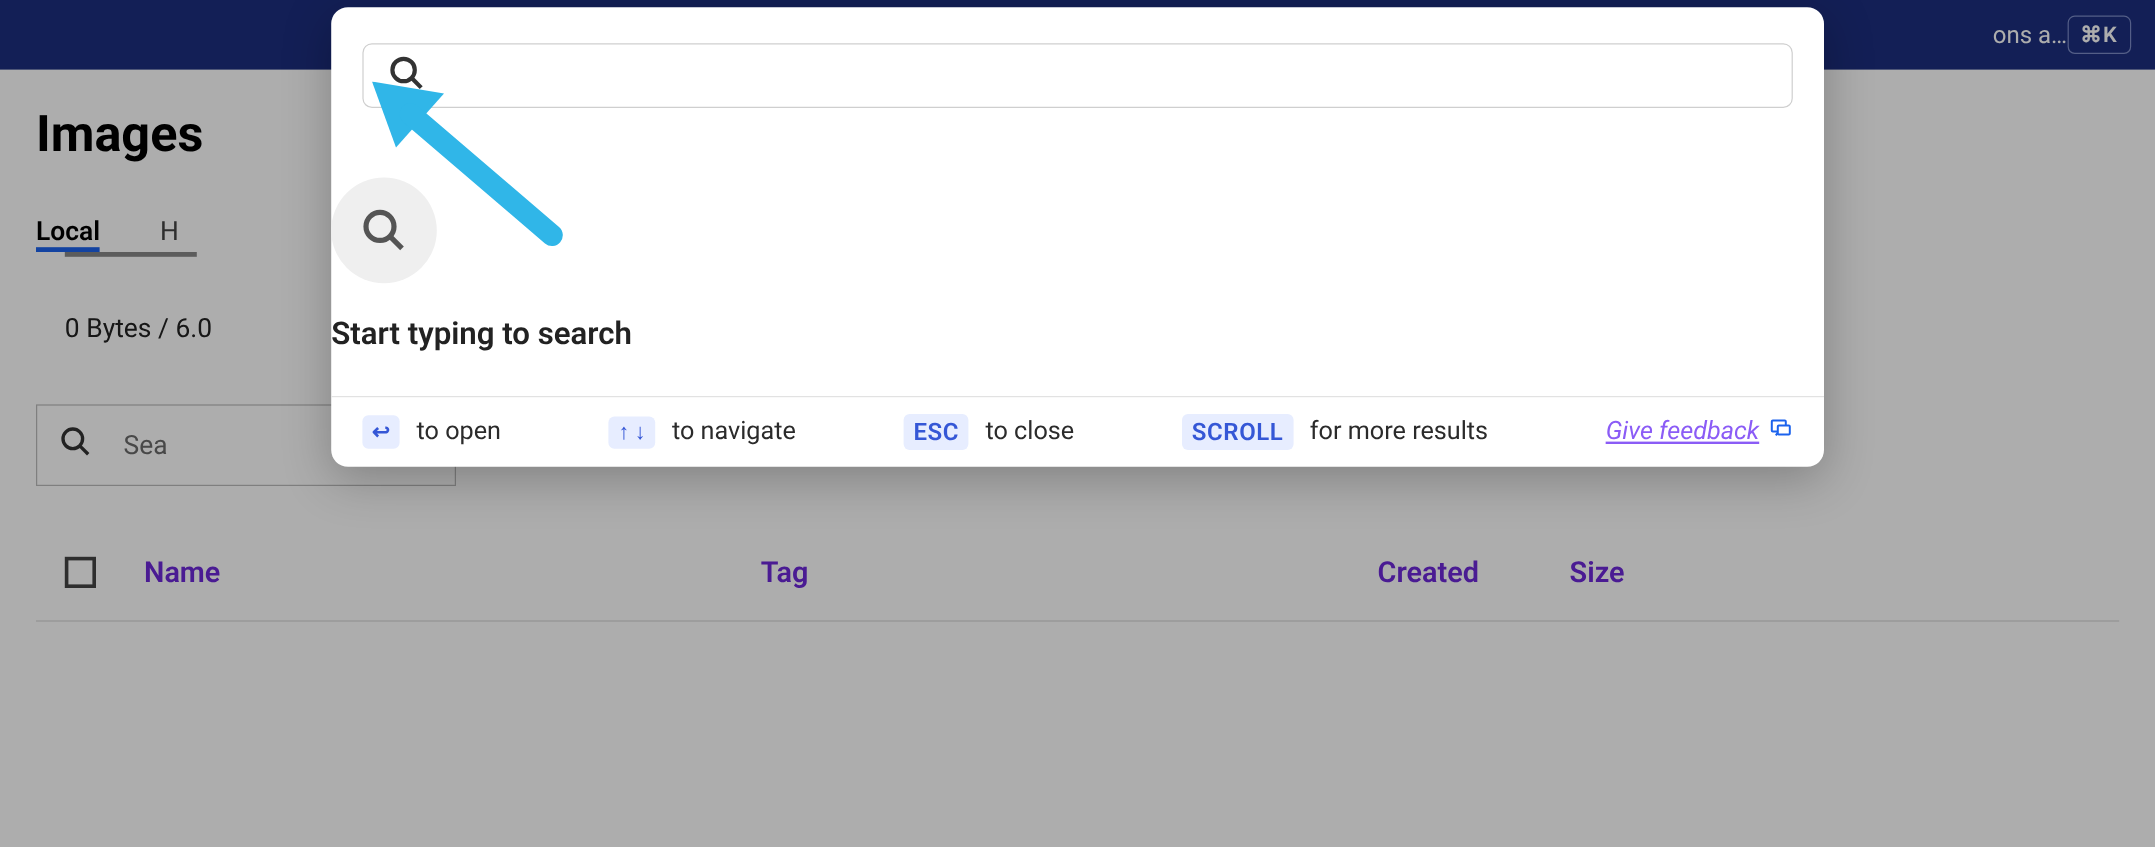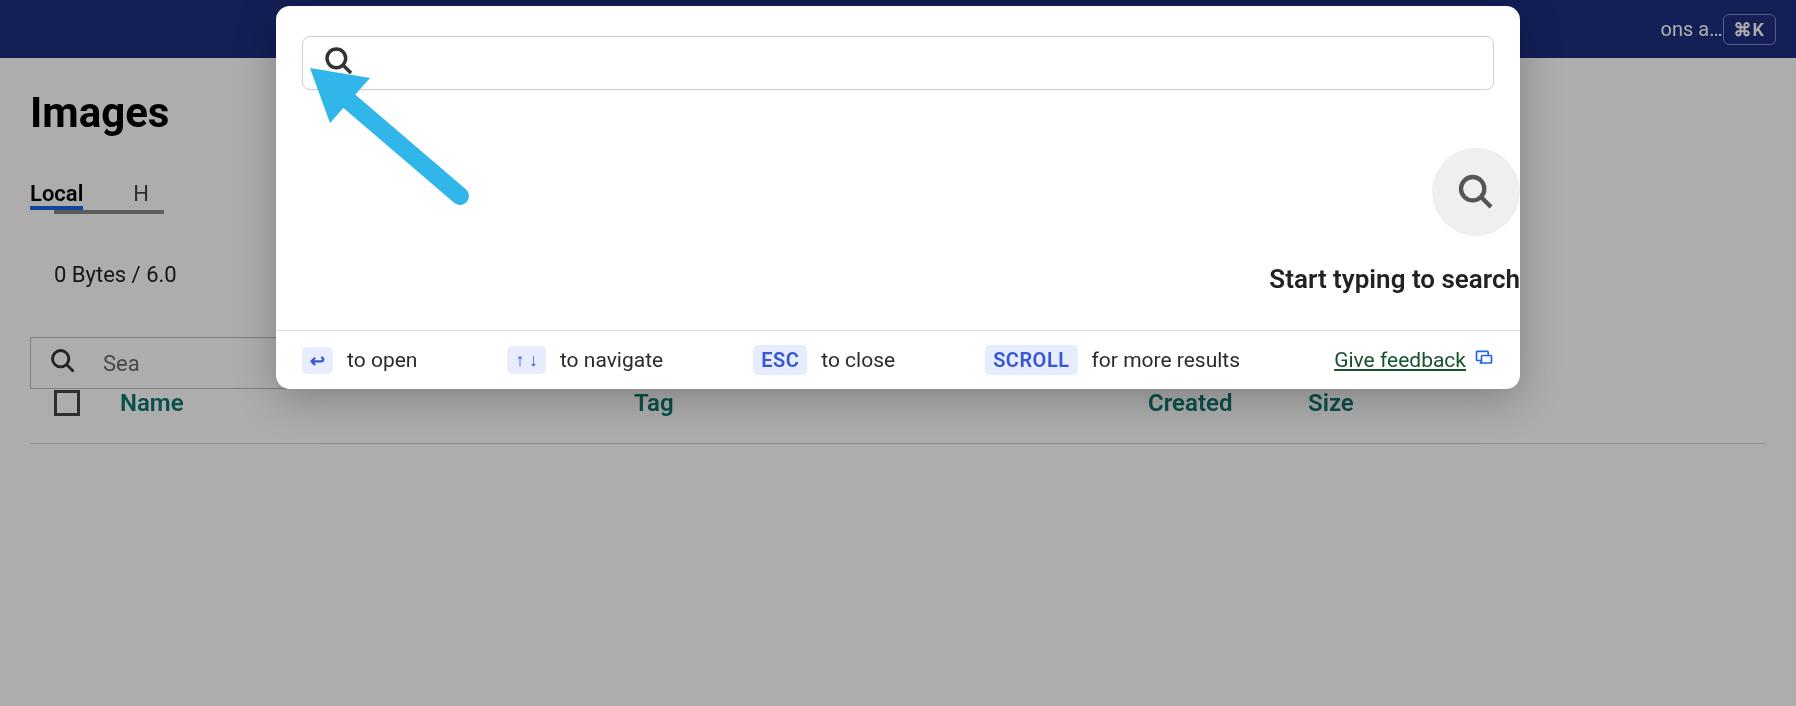--- a/index.html
+++ b/index.html
@@ -93,36 +93,37 @@
       background: #888;
       margin-left: 24px;
       margin-bottom: 12px;
     }
 
     .bg-search {
       margin-top: 50px;
       display: flex;
       align-items: center;
       border: 1px solid #bbb;
-      height: 52px;
+      height: 68px;
       width: 350px;
       padding: 0 18px;
       gap: 26px;
       font-size: 22px;
       color: #6b6b6b;
     }
 
     .bg-search svg { flex: none; }
 
     .bg-table-header {
+      margin-top: 58px;
       display: flex;
       align-items: center;
       font-size: 24px;
       font-weight: 600;
-      color: #0f766e;
+      color: #6d28d9;
       padding-left: 24px;
     }
 
     .bg-table-header .col-check { width: 66px; display:flex; align-items:center; }
     .bg-table-header .col-name { width: 514px; }
     .bg-table-header .col-tag { width: 514px; }
     .bg-table-header .col-status { width: 208px; }
     .bg-table-header .col-created { width: 160px; }
     .bg-table-header .col-size { flex:1; text-align:left; }
 
@@ -181,21 +182,21 @@
     .modal-search input::placeholder { color: #8d8d8d; }
 
     .modal-search .search-glass {
       color: #444;
     }
 
     .modal-body {
       padding: 50px 0 36px 0;
       display: flex;
       flex-direction: column;
-      align-items: flex-end;
+      align-items: flex-start;
       gap: 28px;
       position: relative;
     }
 
     .empty-circle {
       width: 88px; height: 88px; border-radius: 50%;
       background: #efefef;
       display: flex; align-items: center; justify-content: center;
       color: #5a5a5a;
     }
@@ -236,26 +237,27 @@
       font-weight: 600;
       display: inline-flex;
       align-items: center;
       gap: 4px;
     }
 
     .key.small { font-size: 20px; letter-spacing: 0.5px; text-align: center; }
 
     .feedback {
       margin-left: auto;
-      color: #14532d;
+      color: #8b5cf6;
       text-decoration: underline;
       display: flex;
       align-items: center;
       gap: 8px;
       font-size: 21px;
+      font-style: italic;
     }
 
     .feedback svg { color: #1c63ed; }
 
   </style>
 </head>
 <body>
 
 <div class="bg-page">
 

